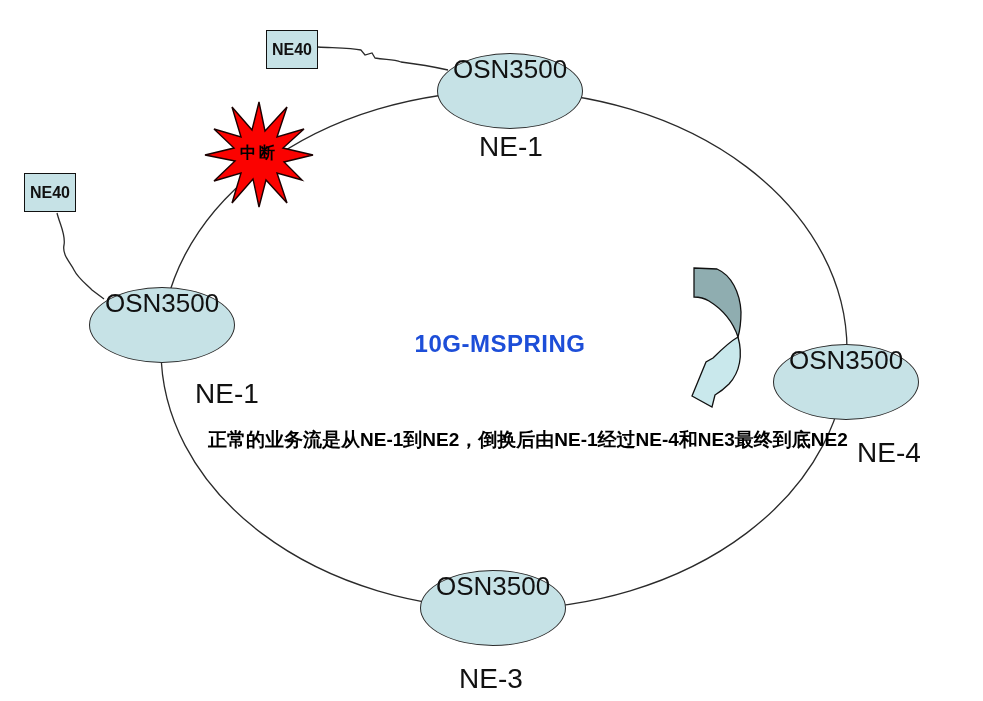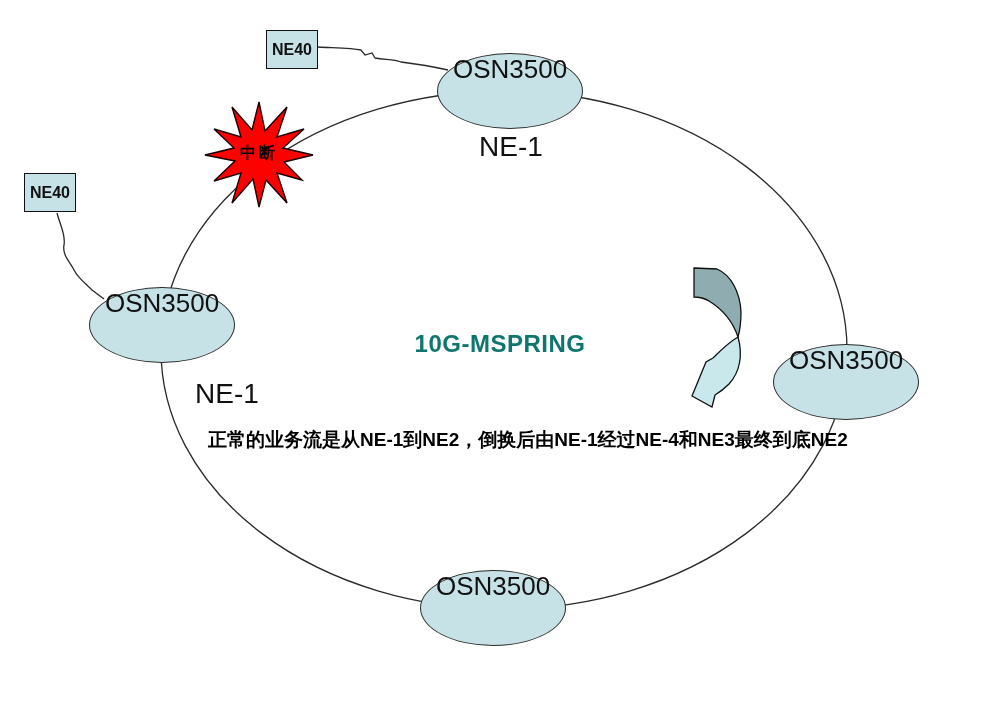--- a/index.html
+++ b/index.html
@@ -36,21 +36,21 @@
     border:1.5px solid #111;
     display:flex;align-items:center;justify-content:center;
     font-size:16px;font-weight:bold;color:#111;
     z-index:2;
     box-sizing:border-box;
   }
   .ring-title{
     position:absolute;
     left:350px;top:330px;width:300px;
     text-align:center;
-    font-size:24px;font-weight:bold;color:#0f766e;
+    font-size:24px;font-weight:bold;color:#1d4ed8;
     z-index:2;
     letter-spacing:0.5px;
   }
   .note-text{
     position:absolute;
     left:208px;top:427px;
     font-size:19px;font-weight:bold;color:#000;
     white-space:nowrap;
     z-index:2;
   }
@@ -109,20 +109,22 @@
   </div>
   <div class="node" style="left:420px;top:570px;">
     <span>OSN3500</span>
   </div>
   <div class="node" style="left:773px;top:344px;">
     <span>OSN3500</span>
   </div>
 
   <div class="node-label" style="left:441px;top:131px;">NE-1</div>
   <div class="node-label" style="left:157px;top:378px;">NE-1</div>
+  <div class="node-label" style="left:421px;top:663px;">NE-3</div>
+  <div class="node-label" style="left:819px;top:437px;">NE-4</div>
 
   <div class="ring-title">10G-MSPRING</div>
 
   <div class="break-label">中断</div>
 
   <div class="note-text">正常的业务流是从NE-1到NE2，倒换后由NE-1经过NE-4和NE3最终到底NE2</div>
 
 </div>
 
 </body></html>

